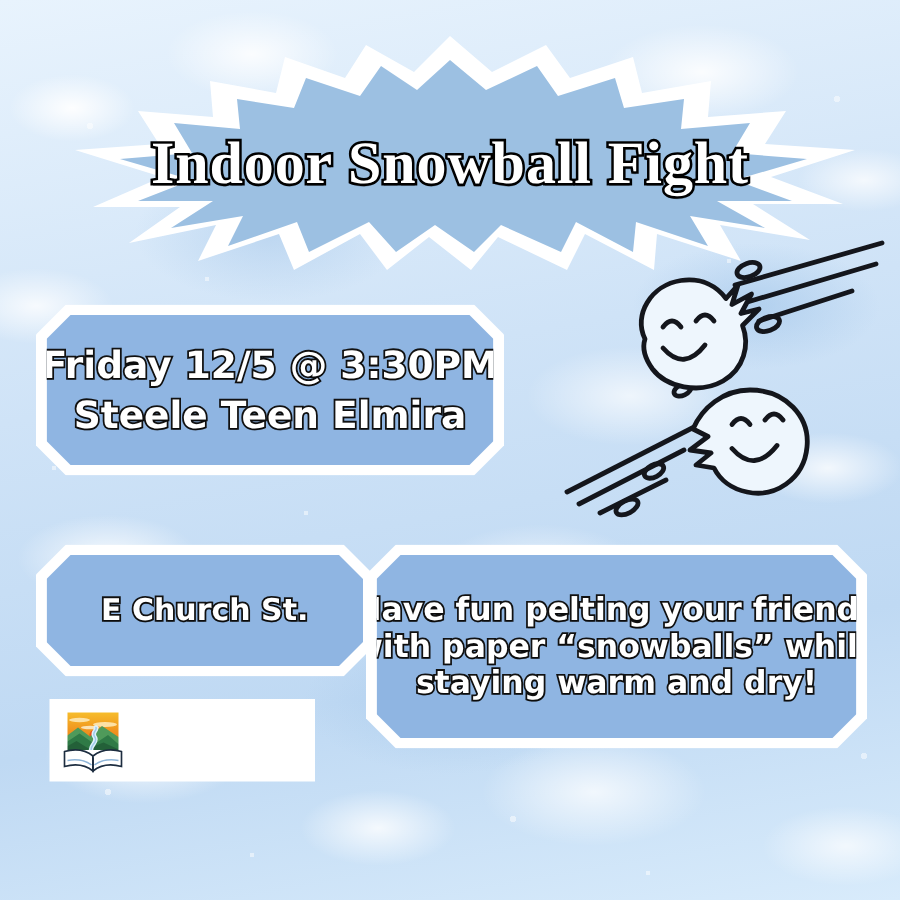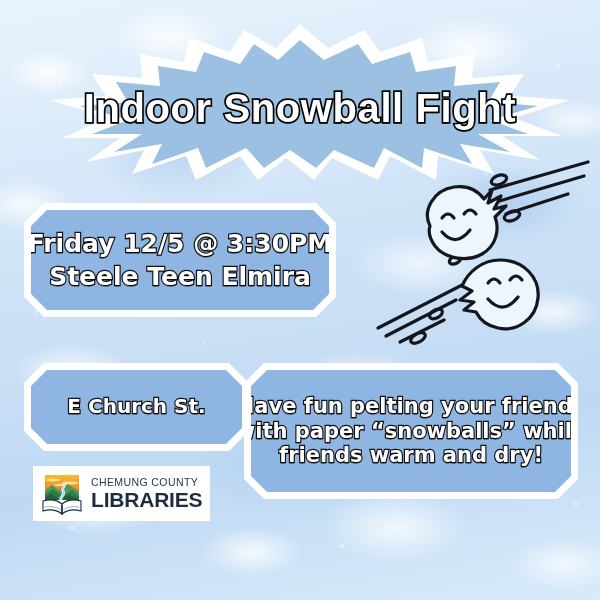--- a/index.html
+++ b/index.html
@@ -78,21 +78,21 @@
     position:absolute;
     left:28px; top:22px;
     width:544px; height:160px;
   }
   .title-banner svg { display:block; width:100%; height:100%; }
 
   .title-text {
     position:absolute;
     left:0; top:0; width:100%; height:100%;
     display:flex; align-items:center; justify-content:center;
-    font-family:Liberation Sans, sans-serif;
+    font-family:Liberation Serif, serif;
     font-weight:bold;
     font-size:40px;
     letter-spacing:.6px;
     color:#ffffff;
     white-space:nowrap;
     transform:translateY(6px);
     -webkit-text-stroke:3.4px #000;
     paint-order:stroke fill;
     text-shadow:0 2px 0 rgba(0,0,0,.30);
   }
@@ -253,21 +253,21 @@
   <div class="octobox" id="address-box">
     <div class="octobox-inner">
       <div class="boxline">E Church St.</div>
     </div>
   </div>
 
   <div class="octobox" id="description-box">
     <div class="octobox-inner">
       <div class="boxline">Have fun pelting your friends</div>
       <div class="boxline">with paper “snowballs” while</div>
-      <div class="boxline">friends warm and dry!</div>
+      <div class="boxline">staying warm and dry!</div>
     </div>
   </div>
 
   <div class="logo">
     <div class="logo-mark">
       <svg viewBox="0 0 46 46" xmlns="http://www.w3.org/2000/svg" aria-hidden="true">
         <defs>
           <clipPath id="frameClip">
               <rect x="5" y="3" width="36" height="27" rx="1"></rect>
             </clipPath>
@@ -298,19 +298,15 @@
 
         <g>
           <path d="M23,33 C18,29 11,28 4,30 L4,40 C11,38 18,39 23,43 Z" fill="#ffffff" stroke="#1d2d40" stroke-width="1.1"></path>
           <path d="M23,33 C28,29 35,28 42,30 L42,40 C35,38 28,39 23,43 Z" fill="#ffffff" stroke="#1d2d40" stroke-width="1.1"></path>
           <path d="M6,36 C12,35 18,36 22,39" stroke="#8fb5d8" stroke-width="1" fill="none"></path>
           <path d="M40,36 C34,35 28,36 24,39" stroke="#8fb5d8" stroke-width="1" fill="none"></path>
           <path d="M23,34 L23,43" stroke="#1d2d40" stroke-width="1.2"></path>
         </g>
       </svg>
     </div>
-    <div class="logo-words">
-      <div class="logo-line1">CHEMUNG COUNTY</div>
-      <div class="logo-line2">LIBRARIES</div>
-    </div>
   </div>
 
 </div>
 
 </body></html>

